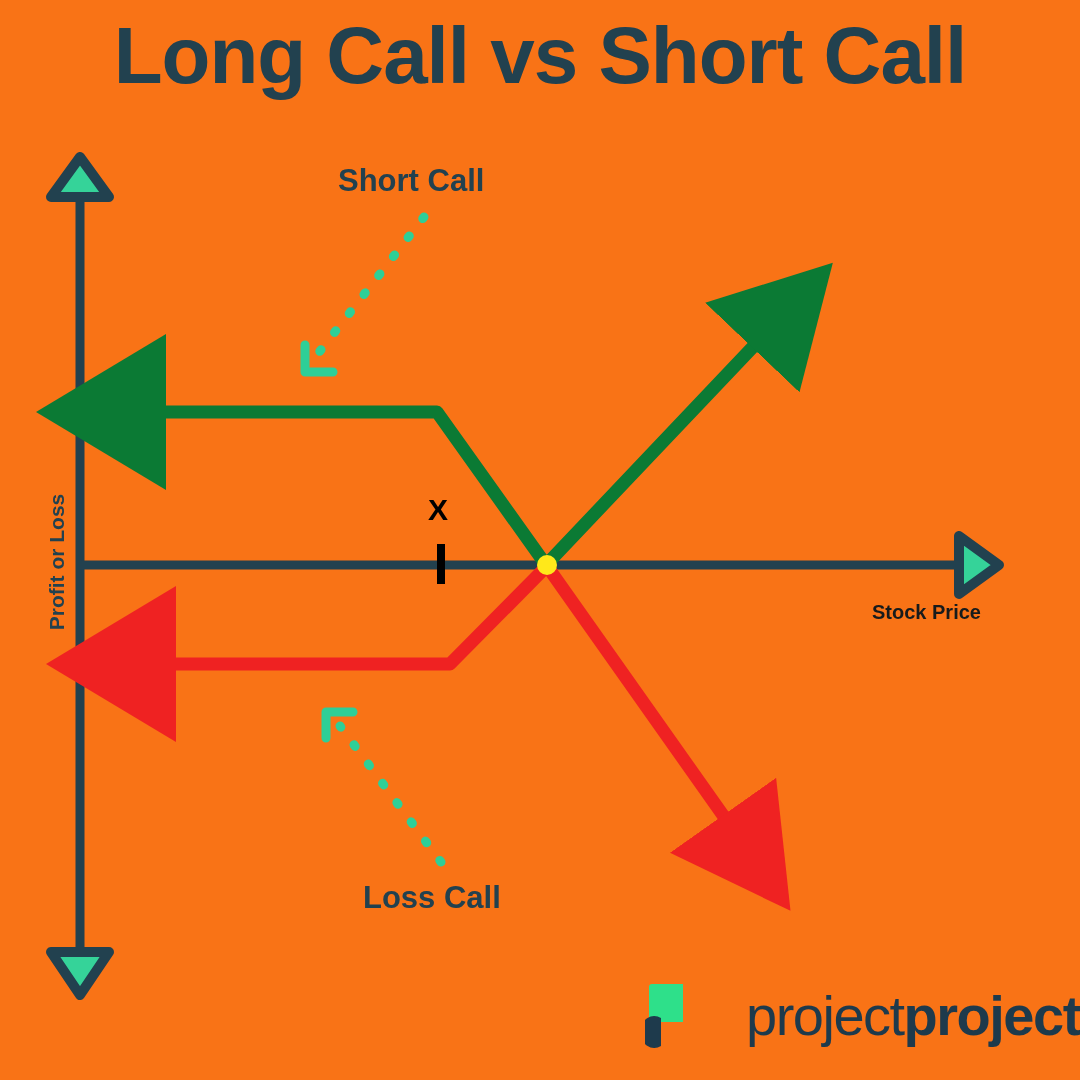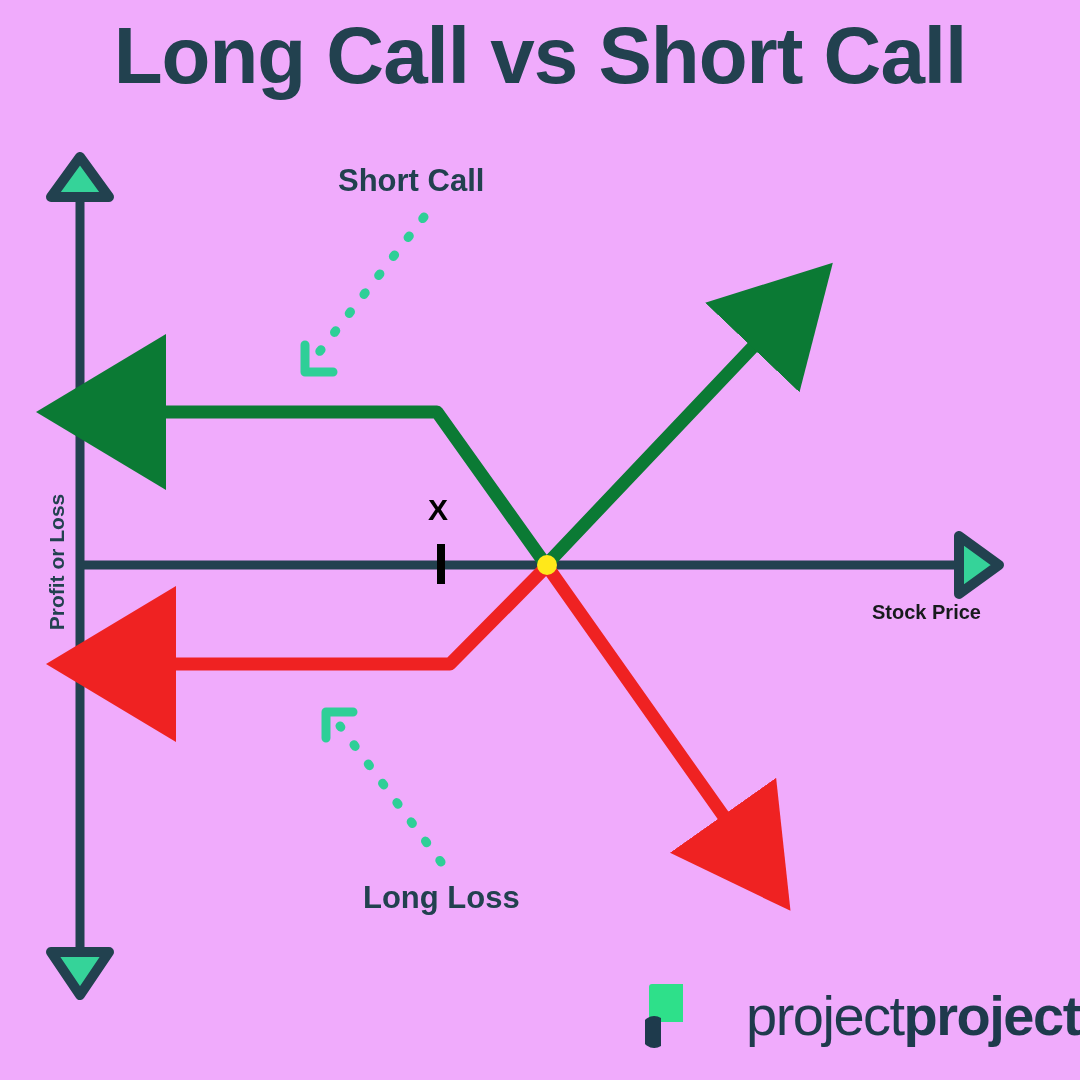--- a/index.html
+++ b/index.html
@@ -9,21 +9,21 @@
   body {
     width: 1080px;
     height: 1080px;
     overflow: hidden;
     font-family: "Liberation Sans", sans-serif;
   }
   #canvas {
     position: relative;
     width: 1080px;
     height: 1080px;
-    background: #f0abfc;
+    background: #f97316;
   }
   #payoff-svg {
     position: absolute;
     left: 0;
     top: 0;
     width: 1080px;
     height: 1080px;
   }
 
   
@@ -169,21 +169,21 @@
     <g>
       <path d="M 441,862 L 340,726" fill="none" stroke="#2ecf97" stroke-width="9" stroke-linecap="round" stroke-dasharray="2 22"></path>
       <path d="M 326,738 L 326,712 L 353,712" fill="none" stroke="#2ecf97" stroke-width="9" stroke-linecap="round" stroke-linejoin="round"></path>
     </g>
   </svg>
 
   <div class="chart-title">Long Call vs Short Call</div>
 
   <div class="series-label short-call">Short Call</div>
 
-  <div class="series-label long-call">Long Loss</div>
+  <div class="series-label long-call">Loss Call</div>
 
   <div class="axis-label-x">Stock Price</div>
 
   <div class="axis-label-y">Profit or Loss</div>
 
   <div class="strike-label">X</div>
 
   <div class="logo">
     <div class="logo-mark">
       <svg viewBox="0 0 46 66" width="46" height="66">

